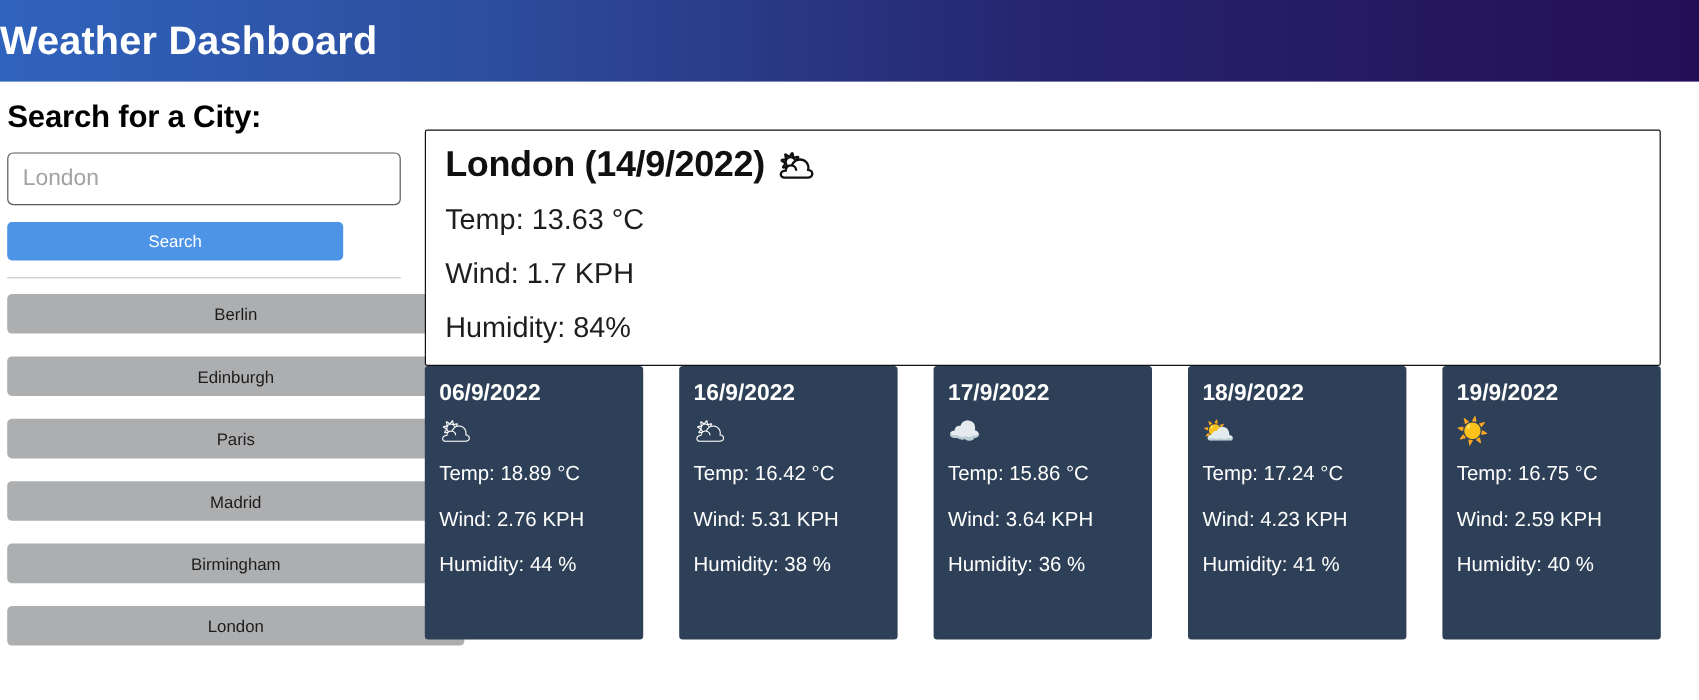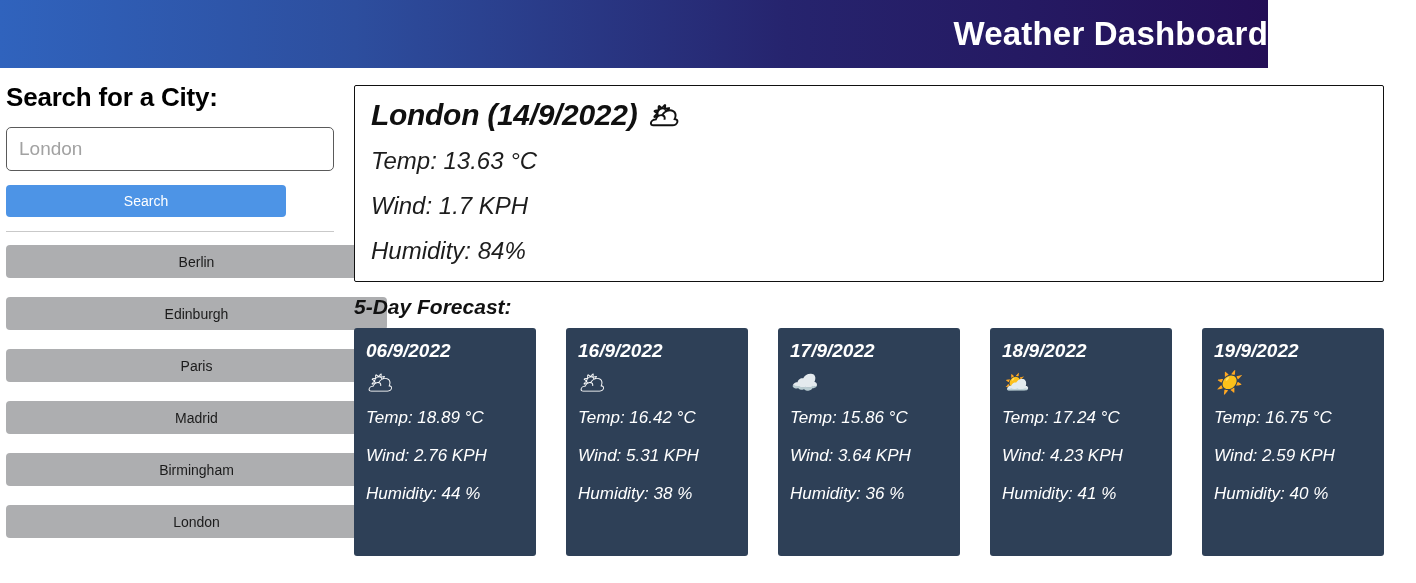--- a/index.html
+++ b/index.html
@@ -6,26 +6,26 @@
   html, body {
     margin: 0; padding: 0;
     width: 1416px; height: 583px;
     background: #ffffff;
     font-family: "Liberation Sans", sans-serif;
     overflow: hidden;
   }
 
   
   .header {
-    width: 1268px;
+    width: 1416px;
     height: 68px;
     background: linear-gradient(90deg, #3063bd 0%, #2d4e9e 28%, #26246e 62%, #240f57 100%);
     display: flex;
     align-items: center;
-    justify-content: flex-end;
+    justify-content: flex-start;
   }
   .header-title {
     color: #ffffff;
     font-size: 33px;
     font-weight: bold;
     letter-spacing: 0.2px;
   }
 
   
   .body-wrap {
@@ -94,21 +94,20 @@
     font-size: 14px;
     font-family: "Liberation Sans", sans-serif;
     cursor: pointer;
   }
 
   
   .main {
     flex: 1 1 auto;
     padding: 16px 32px 0 14px;
     min-width: 0;
-    font-style: italic;
   }
 
   
   .current-card {
     border: 1px solid #111111;
     background: #ffffff;
     border-radius: 2px;
     padding: 12px 16px 16px 16px;
     height: 197px;
   }
@@ -202,21 +201,20 @@
     <div class="current-card">
       <h2 class="current-title">
         <span>London (14/9/2022)</span>
         <span class="current-icon">🌥</span>
       </h2>
       <p class="current-line">Temp: 13.63 °C</p>
       <p class="current-line">Wind: 1.7 KPH</p>
       <p class="current-line">Humidity: 84%</p>
     </div>
 
-    <h3 class="forecast-heading">5-Day Forecast:</h3>
 
     <div class="forecast-row">
 
       <div class="forecast-card">
         <p class="forecast-date">06/9/2022</p>
         <span class="forecast-icon">🌥</span>
         <p class="forecast-line">Temp: 18.89 °C</p>
         <p class="forecast-line">Wind: 2.76 KPH</p>
         <p class="forecast-line">Humidity: 44 %</p>
       </div>

